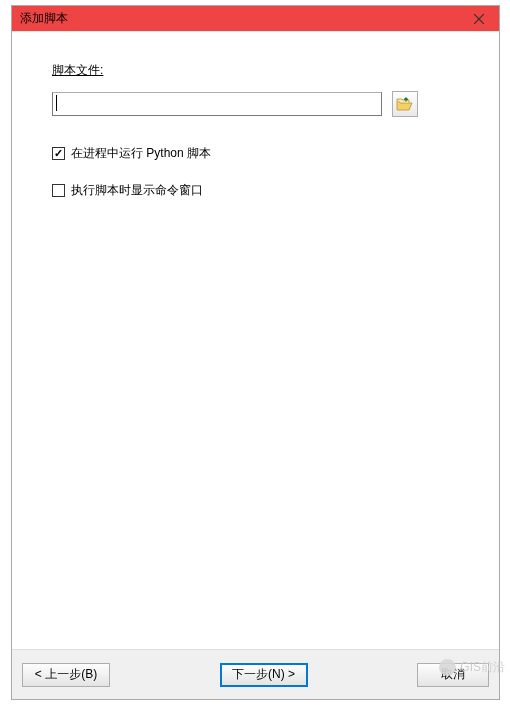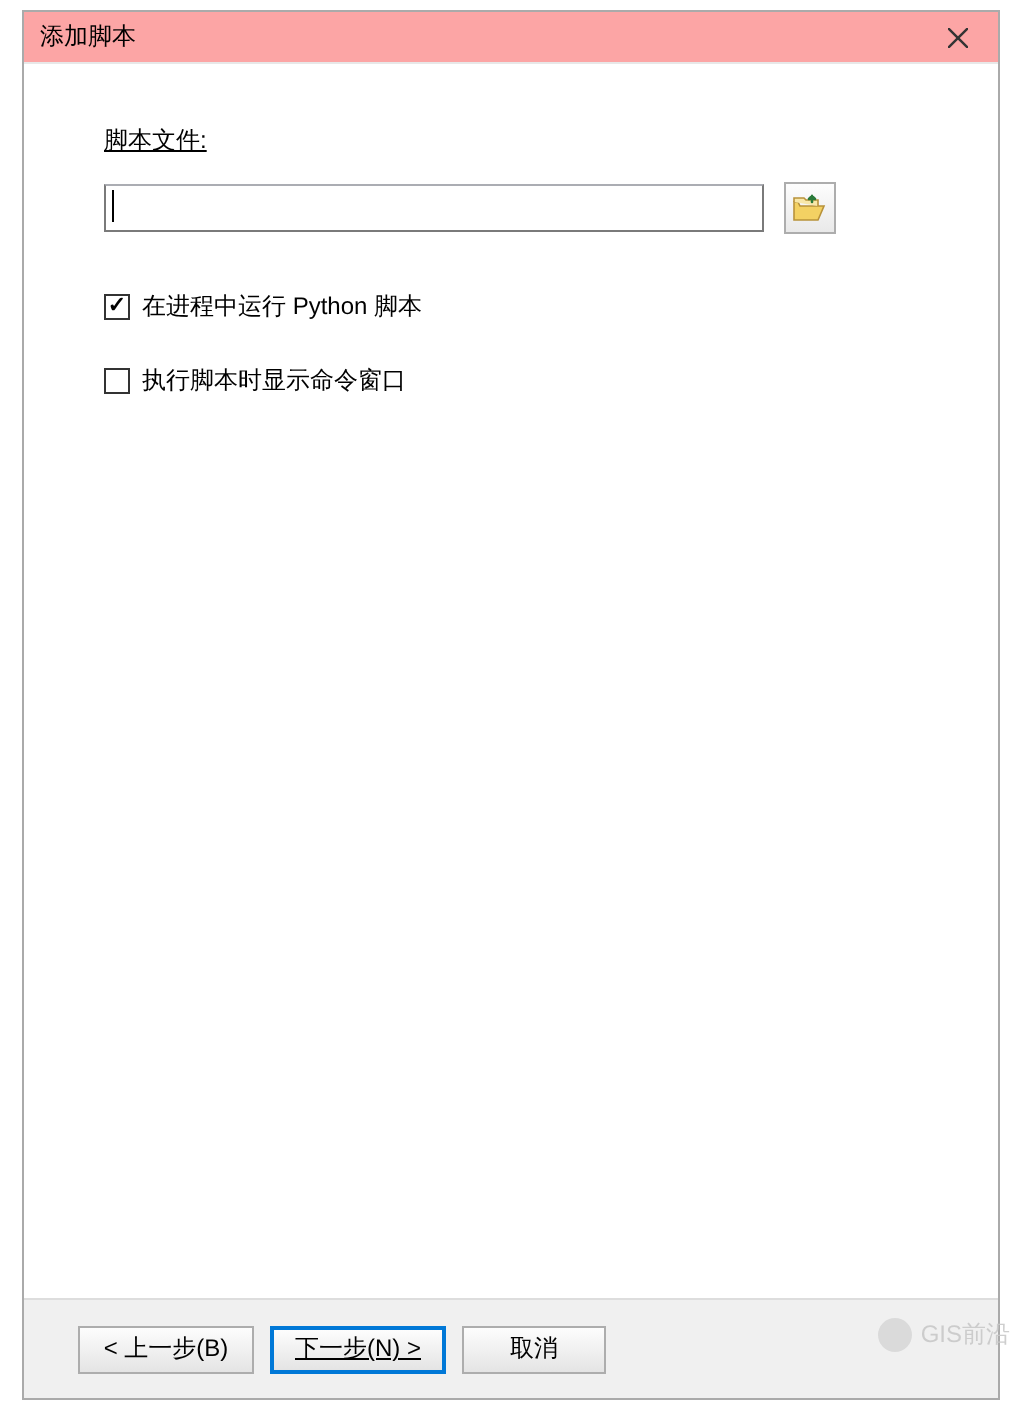--- a/index.html
+++ b/index.html
@@ -26,21 +26,21 @@
       display: flex;
       flex-direction: column;
     }
     .titlebar {
       height: 26px;
       display: flex;
       align-items: center;
       justify-content: space-between;
       padding: 0 0 0 8px;
       border-bottom: 1px solid #e8e8e8;
-      background: #fca5a5;
+      background: #ef4444;
     }
     .titlebar-title {
       font-size: 12px;
       color: #000;
     }
     .close-btn {
       width: 40px;
       height: 26px;
       display: flex;
       align-items: center;
@@ -124,38 +124,37 @@
       font-size: 12px;
       color: #000;
       cursor: pointer;
     }
     .footer {
       height: 50px;
       border-top: 1px solid #ddd;
       background: #f0f0f0;
       display: flex;
       align-items: center;
-      justify-content: flex-start;
-      padding: 0 27px;
+      justify-content: space-between;
+      padding: 0 10px;
       gap: 8px;
     }
     .btn {
       min-width: 88px;
       height: 24px;
       border: 1px solid #adadad;
       background: linear-gradient(#fdfdfd, #e4e4e4);
       font-size: 12px;
       font-family: inherit;
       cursor: pointer;
       padding: 0 10px;
     }
     .btn.default {
       border: 2px solid #0078d7;
       padding: 0 9px;
-      text-decoration: underline;
     }
     .btn-cancel {
       min-width: 72px;
     }
     .watermark {
       position: absolute;
       right: 5px;
       bottom: 30px;
       font-size: 12px;
       color: #c9c9c9;

